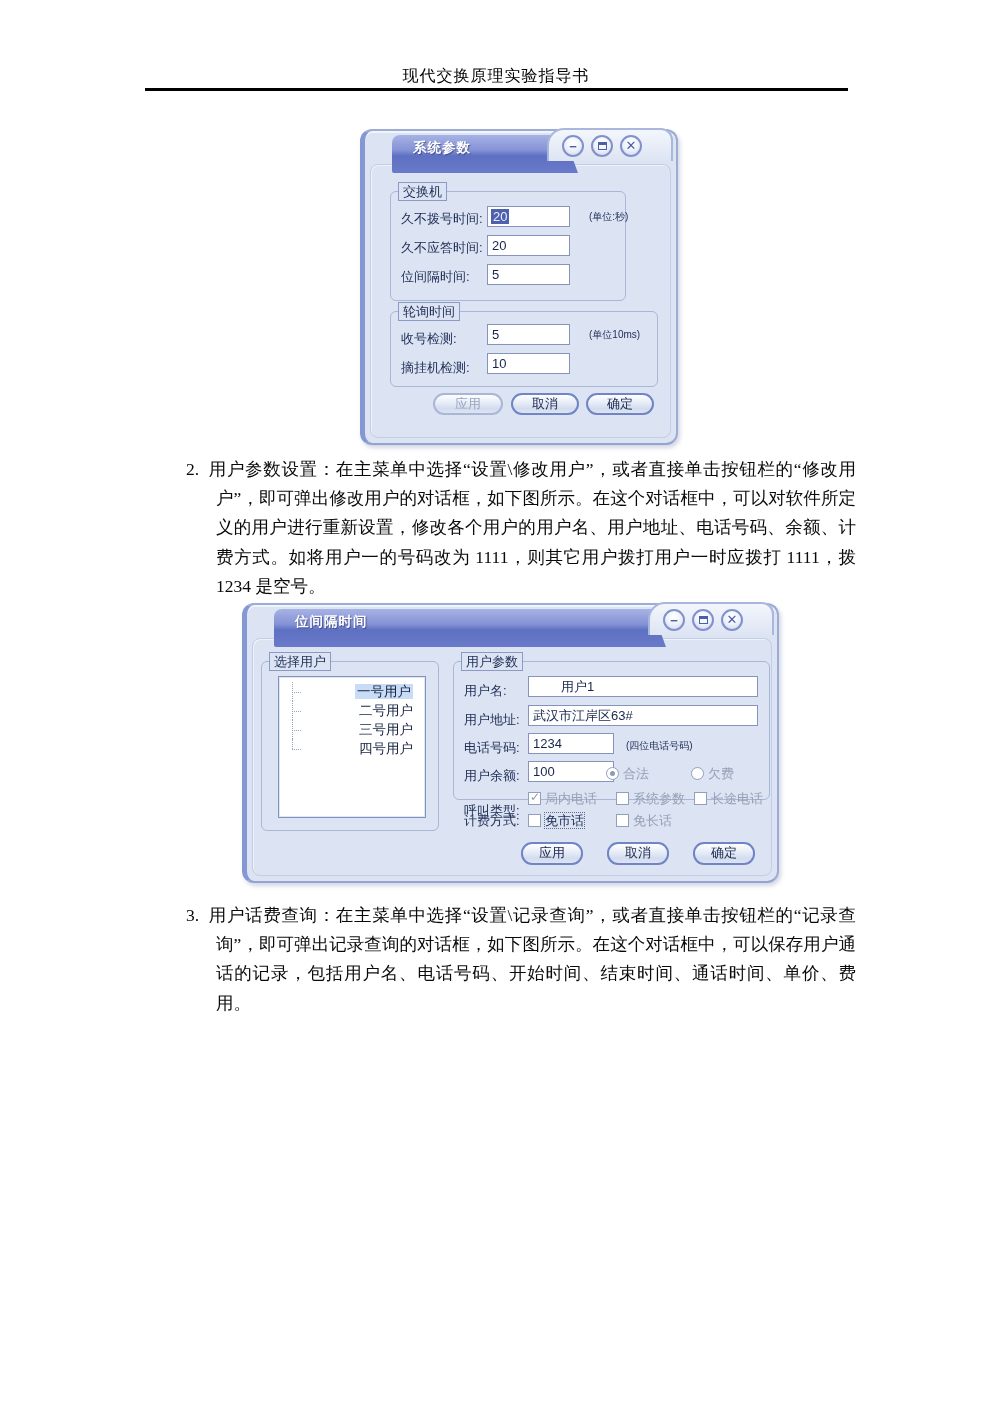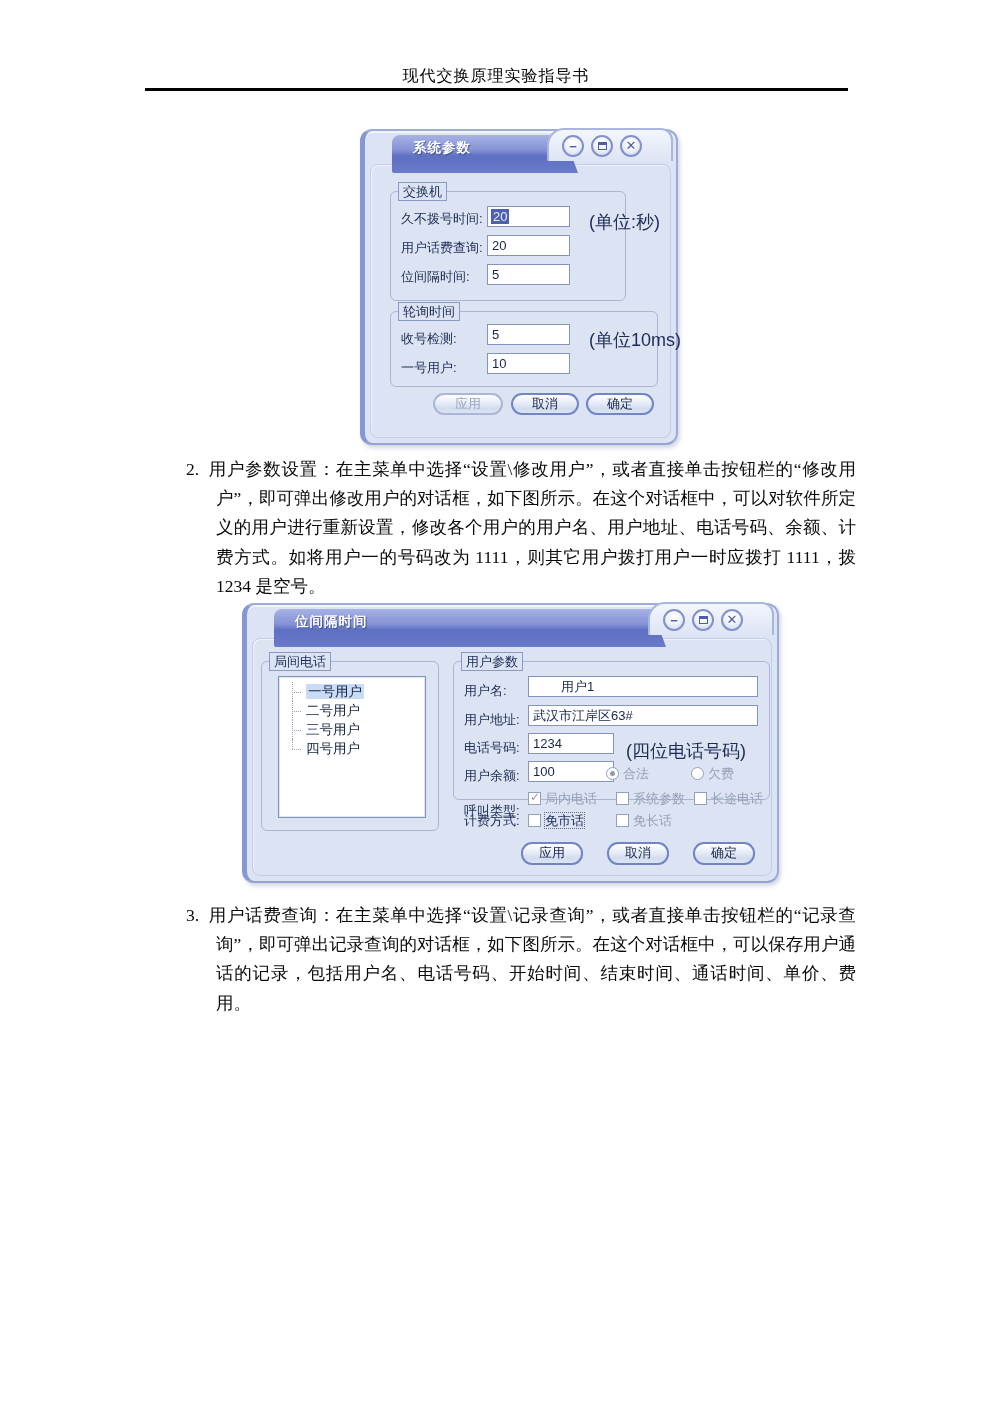--- a/index.html
+++ b/index.html
@@ -89,38 +89,38 @@
   .tinput {
     position:absolute; height:21px; background:#fff;
     border:1px solid #8593bd; font-size:13px; color:#16254a;
     padding:0 0 0 4px; font-family:"Liberation Sans","DejaVu Sans",sans-serif;
   }
   .sel-field {
     position:absolute; height:21px; background:#fff;
     border:1px solid #8593bd; padding:2px 0 0 3px;
   }
   .sel-field .sel { background:#4d61ae; color:#e9edfa; font-size:13px; padding:0 2px; }
-  .unit { position:absolute; font-size:18px; color:#1c2c55; white-space:nowrap; }
+  .unit { position:absolute; font-size:10px; color:#1c2c55; white-space:nowrap; }
 
   .btn {
     position:absolute; height:22px; border-radius:11px;
     border:2px solid #7084c6;
     background:linear-gradient(180deg,#fdfeff,#e9eef8 40%,#d3dcef 75%,#dde4f2);
     font-size:13px; color:#17264c; text-align:center; line-height:17px;
     cursor:pointer; font-family:"Liberation Sans","DejaVu Sans",sans-serif;
   }
   .btn.disabled { color:#9aa6bf; border-color:#aab6d6; cursor:default; }
 
   
   .listbox {
     position:absolute; background:#fff;
     border:1px solid #7f93bd; box-shadow:inset 0 0 0 1px #dfe7f4;
     overflow:hidden;
   }
-  .tree { position:absolute; left:0; top:5px; right:12px; }
+  .tree { position:absolute; left:0; top:5px; right:12px;text-align:right; }
   .titem { position:relative; height:19px; line-height:19px; padding-left:27px;
            font-size:13.5px; color:#14213f; cursor:default; white-space:nowrap; }
   .titem::before {
     content:''; position:absolute; left:13px; top:0; height:100%;
     border-left:1px dotted #9aa4b8;
   }
   .titem:last-child::before { height:55%; }
   .titem::after {
     content:''; position:absolute; left:13px; top:55%; width:9px;
     border-top:1px dotted #9aa4b8;
@@ -170,34 +170,34 @@
   </div>
 
   <div class="grp" style="left:25px; top:60px; width:236px; height:110px;">
     <div class="grp-label">交换机</div>
     <div class="flabel" style="left:10px; top:18px;">久不拨号时间:</div>
     <div class="sel-field" style="left:96px; top:14px; width:83px;">
       <span class="sel">20</span>
     </div>
     <div class="unit" style="left:198px; top:18px;">(单位:秒)</div>
 
-    <div class="flabel" style="left:10px; top:47px;">用户话费查询:</div>
+    <div class="flabel" style="left:10px; top:47px;">久不应答时间:</div>
     <input class="tinput" style="left: 96px; top: 43px; width: 83px;" value="20">
 
     <div class="flabel" style="left:10px; top:76px;">位间隔时间:</div>
     <input class="tinput" style="left: 96px; top: 72px; width: 83px;" value="5">
   </div>
 
   <div class="grp" style="left:25px; top:180px; width:268px; height:76px;">
     <div class="grp-label">轮询时间</div>
     <div class="flabel" style="left:10px; top:18px;">收号检测:</div>
     <input class="tinput" style="left: 96px; top: 12px; width: 83px;" value="5">
     <div class="unit" style="left:198px; top:16px;">(单位10ms)</div>
 
-    <div class="flabel" style="left:10px; top:47px;">一号用户:</div>
+    <div class="flabel" style="left:10px; top:47px;">摘挂机检测:</div>
     <input class="tinput" style="left: 96px; top: 41px; width: 83px;" value="10">
   </div>
 
   <div class="btn disabled" style="left:68px; top:262px; width:70px;">应用</div>
   <div class="btn" style="left:146px; top:262px; width:68px;">取消</div>
   <div class="btn" style="left:221px; top:262px; width:68px;">确定</div>
 </div>
 
 <div class="para" id="para2">
   <span class="num">2.</span><span>用户参数设置：在主菜单中选择“设置\修改用户”，或者直接单击按钮栏的“修改用户”，即可弹出修改用户的对话框，如下图所示。在这个对话框中，可以对软件所定义的用户进行重新设置，修改各个用户的用户名、用户地址、电话号码、余额、计费方式。如将用户一的号码改为 1111，则其它用户拨打用户一时应拨打 1111，拨 1234 是空号。</span>
@@ -214,21 +214,21 @@
       </div>
     <div class="wbtn">
         <span class="max-box"></span>
       </div>
     <div class="wbtn">
         <span>✕</span>
       </div>
   </div>
 
   <div class="grp" style="left:14px; top:56px; width:178px; height:170px;">
-    <div class="grp-label">局间电话</div>
+    <div class="grp-label">选择用户</div>
     <div class="listbox" style="left:16px; top:14px; width:148px; height:142px;">
       <div class="tree">
         <div class="titem"><span class="tsel">一号用户</span></div>
         <div class="titem"><span>二号用户</span></div>
         <div class="titem"><span>三号用户</span></div>
         <div class="titem"><span>四号用户</span></div>
       </div>
     </div>
   </div>
 

